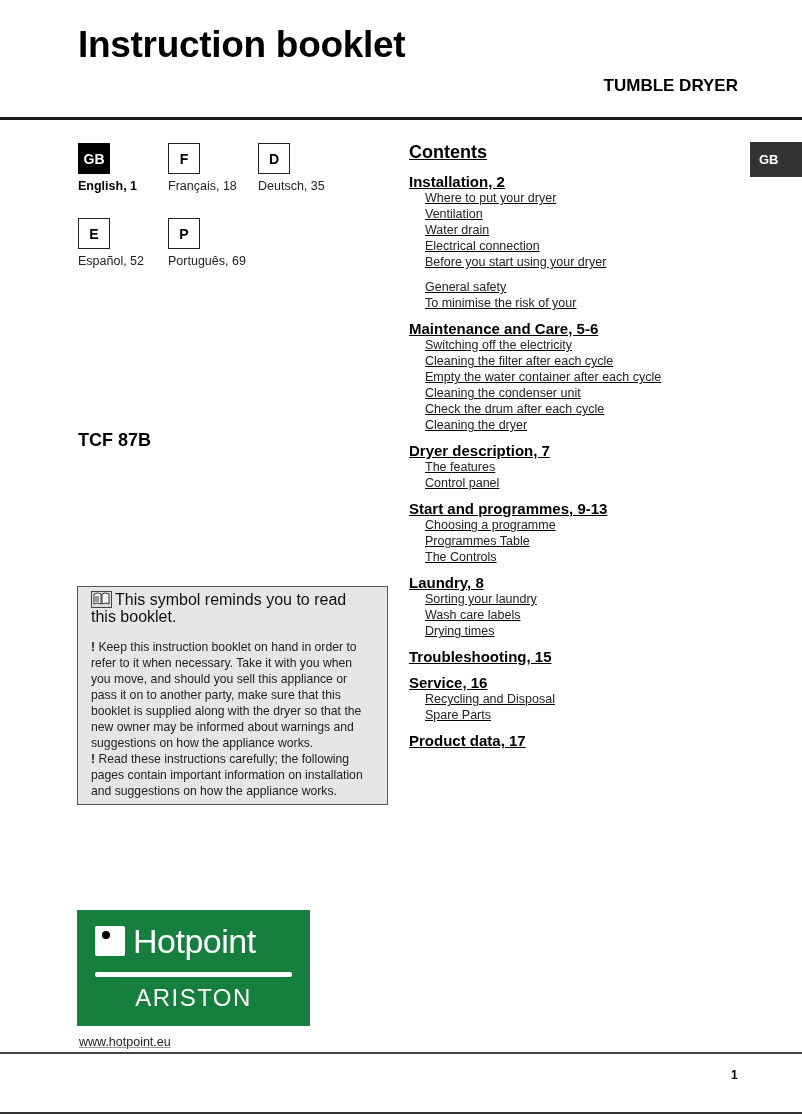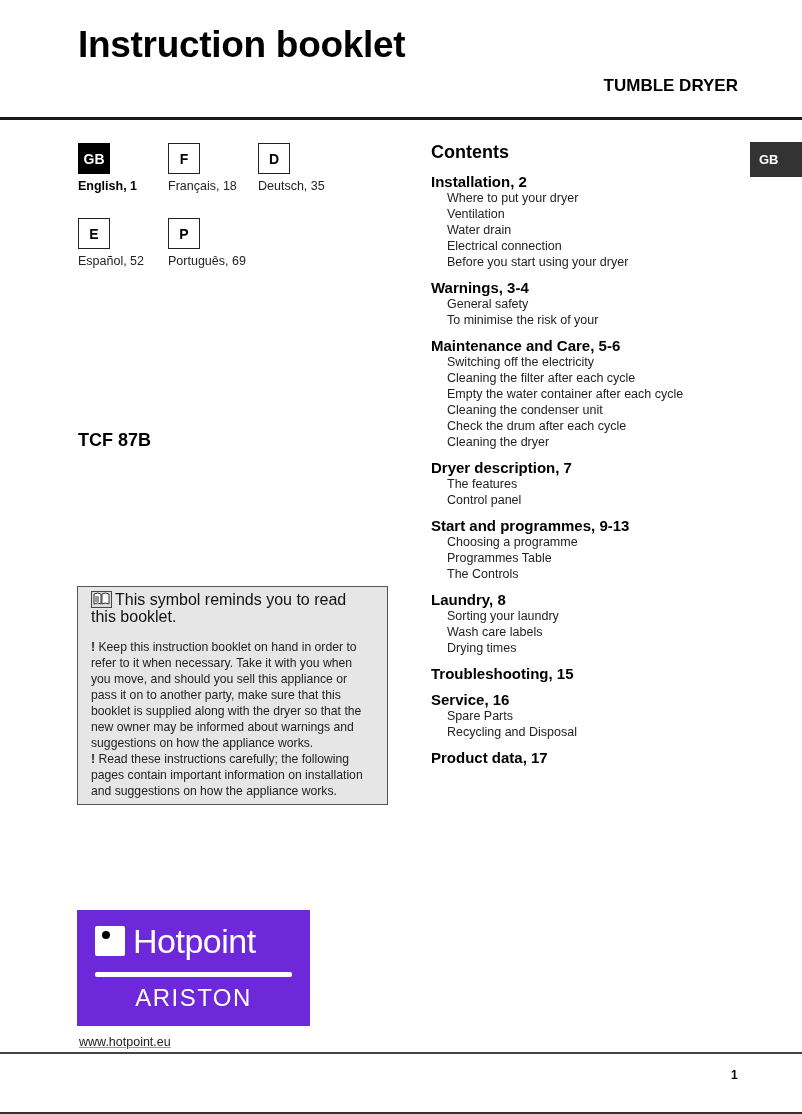--- a/index.html
+++ b/index.html
@@ -32,40 +32,40 @@
   .notice .head { font-size: 16px; line-height: 17px; color: #111; }
   .notice .book-icon {
     display: inline-block; width: 21px; height: 17px; vertical-align: -3px;
     margin-right: 3px;
   }
   .notice .para { font-size: 12.2px; line-height: 16px; color: #222; margin-top: 0; }
   .notice .para.first { margin-top: 14px; }
   .notice .bang { font-weight: bold; }
 
   .logo {
-    left: 77px; top: 910px; width: 233px; height: 116px; background: #6d28d9; color: #fff;
+    left: 77px; top: 910px; width: 233px; height: 116px; background: #15803d; color: #fff;
   }
   .logo .hp { position: absolute; left: 18px; top: 14px; display: flex; align-items: center; }
   .logo .sq { width: 30px; height: 30px; background: #fff; border-radius: 2px; position: relative; margin-right: 8px; }
   .logo .sq::after { content: ""; position: absolute; left: 7px; top: 5px; width: 8px; height: 8px; border-radius: 50%; background: #000; }
   .logo .hp-text { font-size: 34px; font-weight: normal; letter-spacing: -0.5px; line-height: 34px; }
   .logo .bar { position: absolute; left: 18px; top: 62px; width: 197px; height: 5px; background: #fff; border-radius: 2px; }
   .logo .ariston { position: absolute; left: 0; width: 233px; top: 74px; text-align: center; font-size: 24px; letter-spacing: 1.5px; }
 
   .url { left: 79px; top: 1035px; font-size: 12.5px; color: #222; text-decoration: underline; text-decoration-color: #999; }
   .rule-bottom { left: 0; top: 1052px; width: 802px; height: 2px; background: #444; }
   .pagenum { left: 731px; top: 1068px; font-size: 12px; font-weight: bold; }
   .rule-foot { left: 0; top: 1112px; width: 802px; height: 2px; background: #333; }
 
   .tab-gb {
     left: 750px; top: 142px; width: 52px; height: 35px; background: #333; color: #fff;
     font-weight: bold; font-size: 13px; display: flex; align-items: center; padding-left: 9px; box-sizing: border-box;
   }
 
-  .contents { left: 431px; top: 141px; width: 310px; }
+  .contents { left: 409px; top: 141px; width: 310px; text-decoration: underline; }
   .contents .heading { font-size: 18px; font-weight: bold; margin-bottom: 10px; line-height: 22px; }
   .section { margin-bottom: 9px; }
   .section .stitle { font-size: 15px; font-weight: bold; line-height: 17px; }
   .section .item { font-size: 12.5px; line-height: 16px; padding-left: 16px; color: #222; }
 </style>
 </head>
 <body>
 
 <div class="abs title">Instruction booklet</div>
 <div class="abs subtitle">TUMBLE DRYER</div>
@@ -131,21 +131,20 @@
   <div id="toc">
       <div class="section">
         <div class="stitle">Installation, 2</div>
         <div class="item">Where to put your dryer</div>
         <div class="item">Ventilation</div>
         <div class="item">Water drain</div>
         <div class="item">Electrical connection</div>
         <div class="item">Before you start using your dryer</div>
       </div>
       <div class="section">
-        <div class="stitle">Warnings, 3-4</div>
         <div class="item">General safety</div>
         <div class="item">To minimise the risk of your</div>
       </div>
       <div class="section">
         <div class="stitle">Maintenance and Care, 5-6</div>
         <div class="item">Switching off the electricity</div>
         <div class="item">Cleaning the filter after each cycle</div>
         <div class="item">Empty the water container after each cycle</div>
         <div class="item">Cleaning the condenser unit</div>
         <div class="item">Check the drum after each cycle</div>
@@ -166,20 +165,20 @@
         <div class="stitle">Laundry, 8</div>
         <div class="item">Sorting your laundry</div>
         <div class="item">Wash care labels</div>
         <div class="item">Drying times</div>
       </div>
       <div class="section">
         <div class="stitle">Troubleshooting, 15</div>
       </div>
       <div class="section">
         <div class="stitle">Service, 16</div>
+        <div class="item">Recycling and Disposal</div>
         <div class="item">Spare Parts</div>
-        <div class="item">Recycling and Disposal</div>
       </div>
       <div class="section">
         <div class="stitle">Product data, 17</div>
       </div>
     </div>
 </div>
 
 </body></html>

